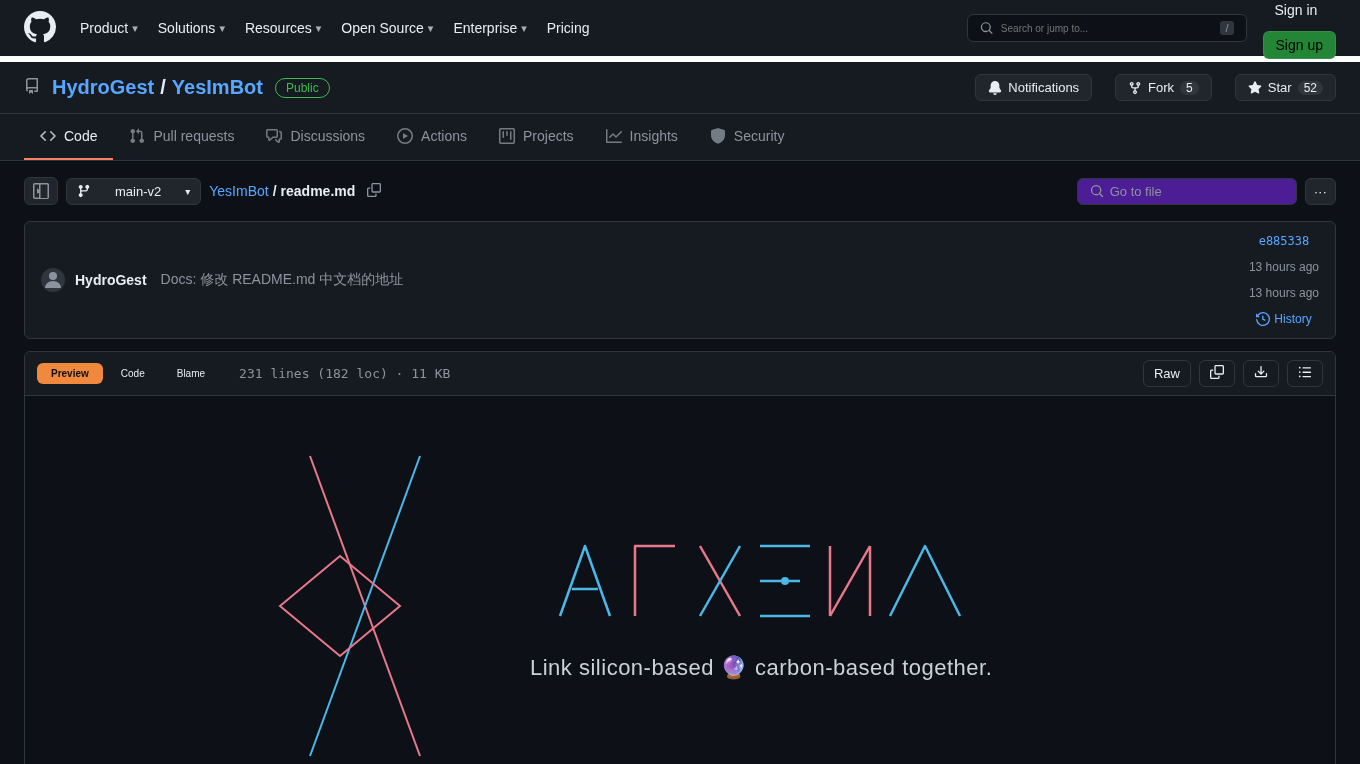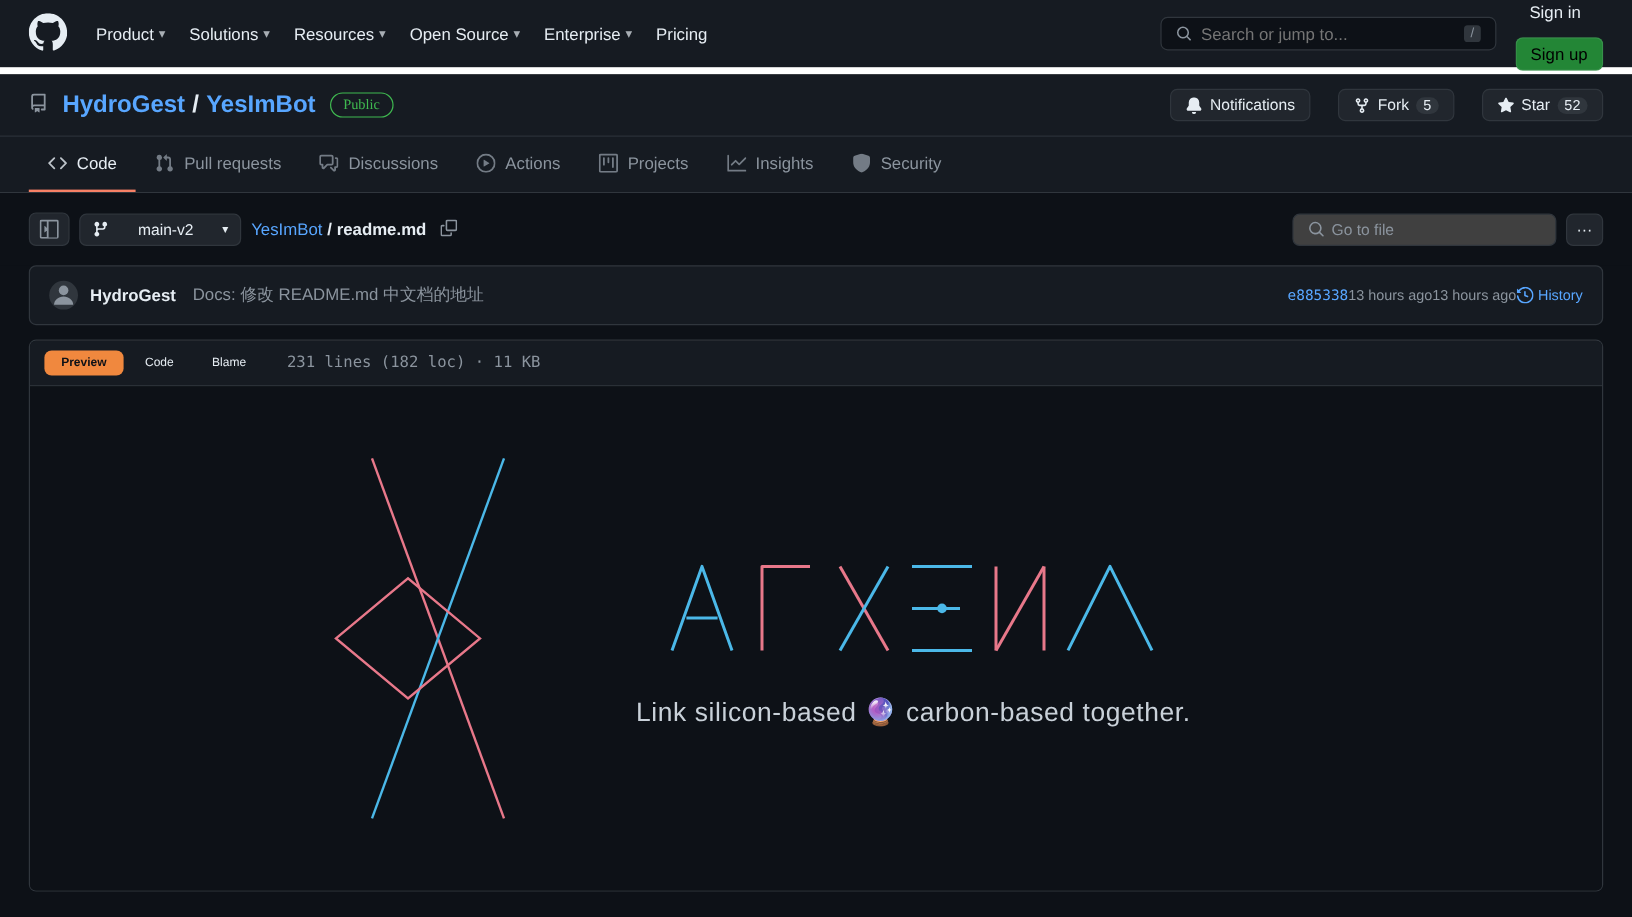--- a/index.html
+++ b/index.html
@@ -6,61 +6,61 @@
     body { font-family: -apple-system, BlinkMacSystemFont, "Segoe UI", Helvetica, Arial, sans-serif; font-size: 14px; background: #0d1117; color: #e6edf3; }
 
     
     .header { background: #161b22; border-bottom: 6px solid #ffffff; padding: 0 24px; display: flex; align-items: center; height: 62px; gap: 16px; }
     .header-logo { color: #e6edf3; flex-shrink: 0; }
     .header-logo svg { width: 32px; height: 32px; fill: #e6edf3; }
     .nav { display: flex; gap: 4px; align-items: center; }
     .nav-item { color: #e6edf3; font-size: 14px; font-weight: 500; padding: 6px 8px; cursor: pointer; border-radius: 6px; display: flex; align-items: center; gap: 4px; }
     .nav-chevron { font-size: 11px; opacity: 0.7; }
     .search-bar { margin-left: auto; display: flex; align-items: center; background: #0d1117; border: 1px solid #30363d; border-radius: 6px; padding: 5px 12px; gap: 8px; width: 280px; cursor: text; }
-    .search-bar input { background: transparent; border: none; outline: none; color: #bef264; font-size: 14px; width: 100%; }
+    .search-bar input { background: transparent; border: none; outline: none; color: #bef264; font-size: 10px; width: 100%; }
     .search-shortcut { background: #30363d; border-radius: 3px; padding: 1px 5px; font-size: 11px; color: #8b949e; }
     .header-actions { display: flex; gap: 8px; align-items: flex-start; flex-shrink: 0; flex-direction: column; }
     .btn-signin { color: #e6edf3; background: transparent; border: none; cursor: pointer; font-size: 14px; padding: 5px 12px; }
     .btn-signup { background: #238636; color: #000000; border: 1px solid rgba(240,246,252,0.1); border-radius: 6px; padding: 5px 12px; cursor: pointer; font-size: 14px; font-weight: 500; }
 
     
     .repo-header { background: #161b22; border-bottom: 1px solid #30363d; padding: 12px 24px; display: flex; align-items: center; gap: 12px; }
     .repo-icon { color: #8b949e; }
     .repo-breadcrumb { font-size: 20px; display: flex; align-items: center; gap: 6px; }
     .repo-breadcrumb a { color: #58a6ff; text-decoration: none; font-weight: 600; }
     .repo-breadcrumb span { color: #e6edf3; font-weight: 600; }
     .repo-separator { color: #8b949e; font-size: 20px; }
-    .public-badge { background: transparent; border: 1px solid #3fb950; color: #3fb950; border-radius: 20px; padding: 2px 10px; font-size: 12px; font-weight: 500; font-family: Liberation Serif, serif; }
+    .public-badge { background: transparent; border: 1px solid #3fb950; color: #3fb950; border-radius: 20px; padding: 2px 10px; font-size: 12px; font-weight: 500; }
     .repo-actions { margin-left: auto; display: flex; gap: 23px; }
     .repo-action-btn { background: #21262d; color: #e6edf3; border: 1px solid #30363d; border-radius: 6px; padding: 5px 12px; cursor: pointer; font-size: 13px; display: flex; align-items: center; gap: 6px; }
     .repo-action-count { background: #30363d; border-radius: 20px; padding: 0 6px; font-size: 12px; }
 
     
     .tabs { background: #161b22; border-bottom: 1px solid #30363d; padding: 0 24px; display: flex; gap: 0; }
     .tab { color: #8b949e; padding: 14px 16px; cursor: pointer; display: flex; align-items: center; gap: 8px; font-size: 14px; border-bottom: 2px solid transparent; text-decoration: none; }
     .tab.active { color: #e6edf3; border-bottom-color: #f78166; font-weight: 500; }
     .tab-count { background: rgba(110,118,129,0.4); border-radius: 20px; padding: 0 6px; font-size: 12px; color: #e6edf3; }
     .tab-icon { width: 16px; height: 16px; opacity: 0.8; }
 
     
     .file-header-bar { background: #0d1117; padding: 16px 24px; display: flex; align-items: center; gap: 8px; }
     .branch-selector { background: #21262d; color: #e6edf3; border: 1px solid #30363d; border-radius: 6px; padding: 5px 10px; cursor: pointer; font-size: 13px; display: flex; align-items: center; gap: 24px; }
     .path-display { display: flex; align-items: center; gap: 4px; font-size: 14px; }
     .path-display a { color: #58a6ff; text-decoration: none; }
     .path-display span { color: #e6edf3; font-weight: 600; }
     .copy-path-btn { background: transparent; border: none; cursor: pointer; color: #8b949e; padding: 4px; border-radius: 4px; }
-    .goto-file { margin-left: auto; background: #404040; border: 1px solid #30363d; border-radius: 6px; padding: 5px 12px; color: #8b949e; display: flex; align-items: center; gap: 6px; cursor: text; font-size: 13px; width: 220px; }
+    .goto-file { margin-left: auto; background: #4c1d95; border: 1px solid #30363d; border-radius: 6px; padding: 5px 12px; color: #8b949e; display: flex; align-items: center; gap: 6px; cursor: text; font-size: 13px; width: 220px; }
     .more-btn { background: #21262d; border: 1px solid #30363d; border-radius: 6px; padding: 5px 8px; cursor: pointer; color: #e6edf3; }
 
     
     .commit-bar { background: #161b22; border: 1px solid #30363d; border-radius: 6px; margin: 0 24px; padding: 12px 16px; display: flex; align-items: center; gap: 10px; }
     .commit-avatar { width: 24px; height: 24px; border-radius: 50%; background: #30363d; overflow: hidden; display: flex; align-items: center; justify-content: center; flex-shrink: 0; }
     .commit-author { color: #e6edf3; font-weight: 600; font-size: 14px; }
     .commit-message { color: #8b949e; font-size: 14px; margin-left: 4px; }
-    .commit-meta { margin-left: auto; display: flex; align-items: center; gap: 0; color: #8b949e; font-size: 12px; }
+    .commit-meta { margin-left: auto; display: flex; align-items: center; gap: 12px; color: #8b949e; font-size: 12px; flex-direction: column; }
     .commit-hash { color: #58a6ff; font-family: monospace; }
     .history-btn { display: flex; align-items: center; gap: 4px; color: #58a6ff; cursor: pointer; font-size: 12px; background: transparent; border: none; }
 
     
     .file-container { margin: 12px 24px; border: 1px solid #30363d; border-radius: 6px; overflow: hidden; }
     .file-toolbar { background: #161b22; padding: 8px 12px; display: flex; align-items: center; gap: 4px; border-bottom: 1px solid #30363d; }
     .file-tab-btn { padding: 5px 14px; border-radius: 6px; cursor: pointer; font-size: 10px; border: none; }
     .file-tab-btn.active { background: #f0883e; color: #0d1117; font-weight: 600; }
     .file-tab-btn:not(.active) { background: transparent; color: #e6edf3; }
     .file-meta { margin-left: 16px; color: #8b949e; font-size: 13px; font-family: monospace; }
@@ -263,20 +263,40 @@
     </button>
   </div>
 </div>
 
 <div class="file-container">
   <div class="file-toolbar">
     <button class="file-tab-btn active">Preview</button>
     <button class="file-tab-btn">Code</button>
     <button class="file-tab-btn">Blame</button>
     <span class="file-meta">231 lines (182 loc) · 11 KB</span>
+    <div class="file-actions">
+      <button class="file-action-btn">Raw</button>
+      <button class="file-action-btn">
+        <svg width="14" height="14" viewBox="0 0 16 16" fill="currentColor">
+            <path d="M0 6.75C0 5.784.784 5 1.75 5h1.5a.75.75 0 0 1 0 1.5h-1.5a.25.25 0 0 0-.25.25v7.5c0 .138.112.25.25.25h7.5a.25.25 0 0 0 .25-.25v-1.5a.75.75 0 0 1 1.5 0v1.5A1.75 1.75 0 0 1 9.25 16h-7.5A1.75 1.75 0 0 1 0 14.25Z"></path>
+            <path d="M5 1.75C5 .784 5.784 0 6.75 0h7.5C15.216 0 16 .784 16 1.75v7.5A1.75 1.75 0 0 1 14.25 11h-7.5A1.75 1.75 0 0 1 5 9.25Zm1.75-.25a.25.25 0 0 0-.25.25v7.5c0 .138.112.25.25.25h7.5a.25.25 0 0 0 .25-.25v-7.5a.25.25 0 0 0-.25-.25Z"></path>
+          </svg>
+      </button>
+      <button class="file-action-btn">
+        <svg width="14" height="14" viewBox="0 0 16 16" fill="currentColor">
+            <path d="M2.75 14A1.75 1.75 0 0 1 1 12.25v-2.5a.75.75 0 0 1 1.5 0v2.5c0 .138.112.25.25.25h10.5a.25.25 0 0 0 .25-.25v-2.5a.75.75 0 0 1 1.5 0v2.5A1.75 1.75 0 0 1 13.25 14Z"></path>
+            <path d="M7.47 10.78a.749.749 0 0 0 1.06 0l3.25-3.25a.749.749 0 0 0-.326-1.275.749.749 0 0 0-.734.215L8.75 8.44V1.75a.75.75 0 0 0-1.5 0v6.69L5.28 6.47a.751.751 0 0 0-1.042.018.751.751 0 0 0-.018 1.042Z"></path>
+          </svg>
+      </button>
+      <button class="file-action-btn">
+        <svg width="14" height="14" viewBox="0 0 16 16" fill="currentColor">
+            <path d="M2 4a1 1 0 1 1 0-2 1 1 0 0 1 0 2Zm3.75-1.5a.75.75 0 0 0 0 1.5h8.5a.75.75 0 0 0 0-1.5h-8.5Zm0 5a.75.75 0 0 0 0 1.5h8.5a.75.75 0 0 0 0-1.5h-8.5Zm0 5a.75.75 0 0 0 0 1.5h8.5a.75.75 0 0 0 0-1.5h-8.5ZM3 8a1 1 0 1 1-2 0 1 1 0 0 1 2 0Zm-1 6a1 1 0 1 1 0-2 1 1 0 0 1 0 2Z"></path>
+          </svg>
+      </button>
+    </div>
   </div>
 
   <div class="readme-content">
     <div class="readme-image-area">
       <div class="content-row">
 
         <svg width="220" height="340" viewBox="0 0 220 340">
 
           <line x1="60" y1="20" x2="170" y2="320" stroke="#e8788a" stroke-width="2"></line>
 

